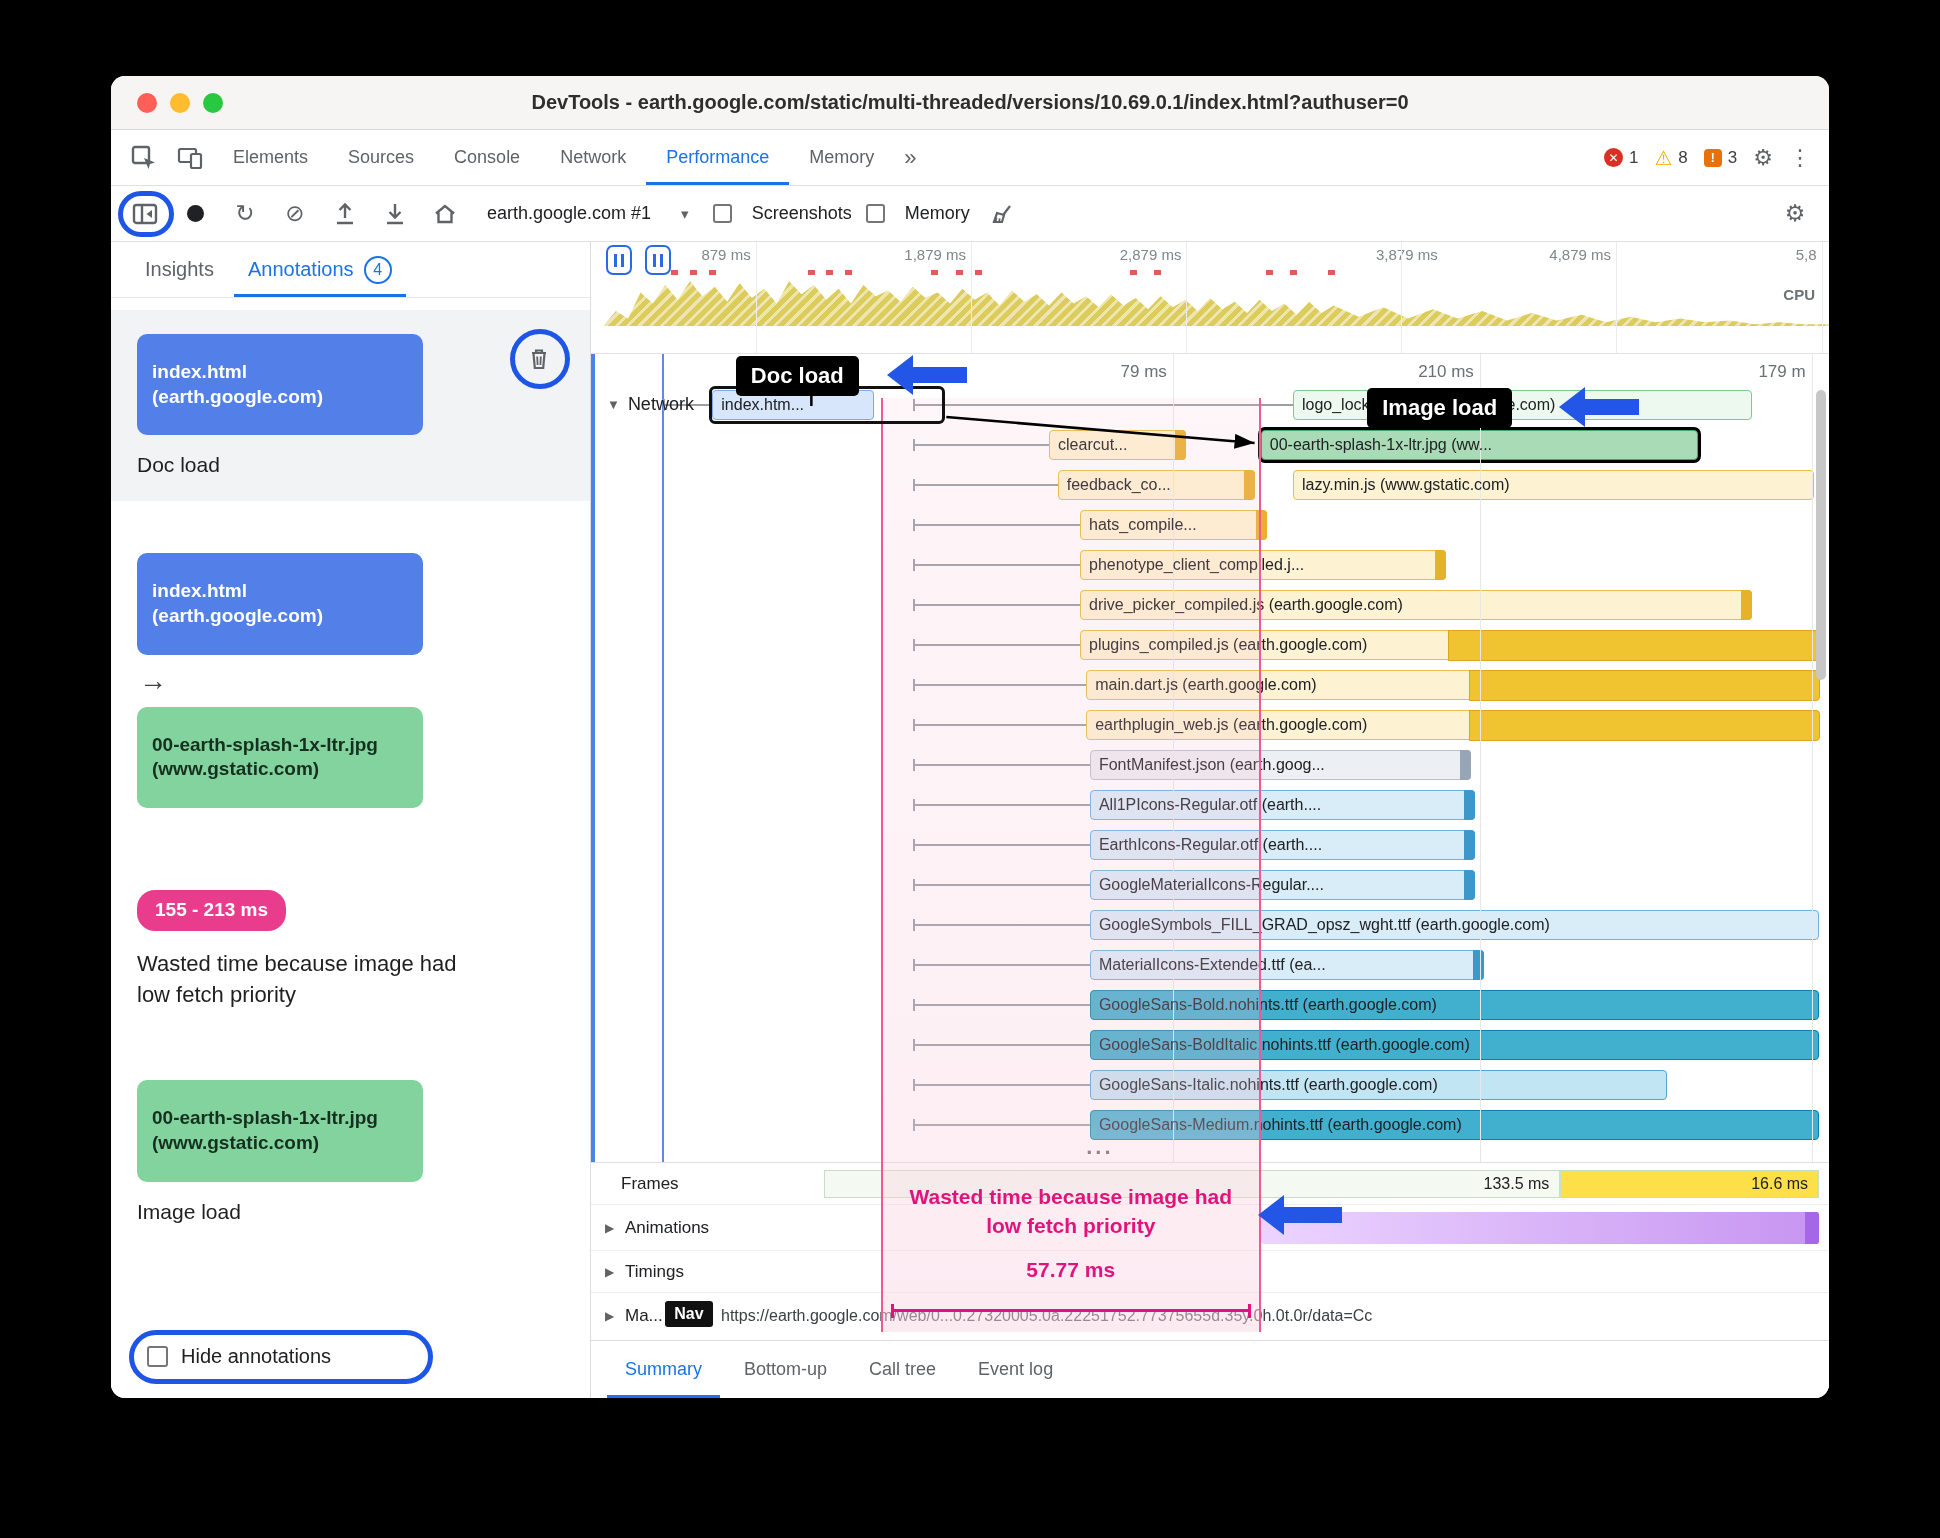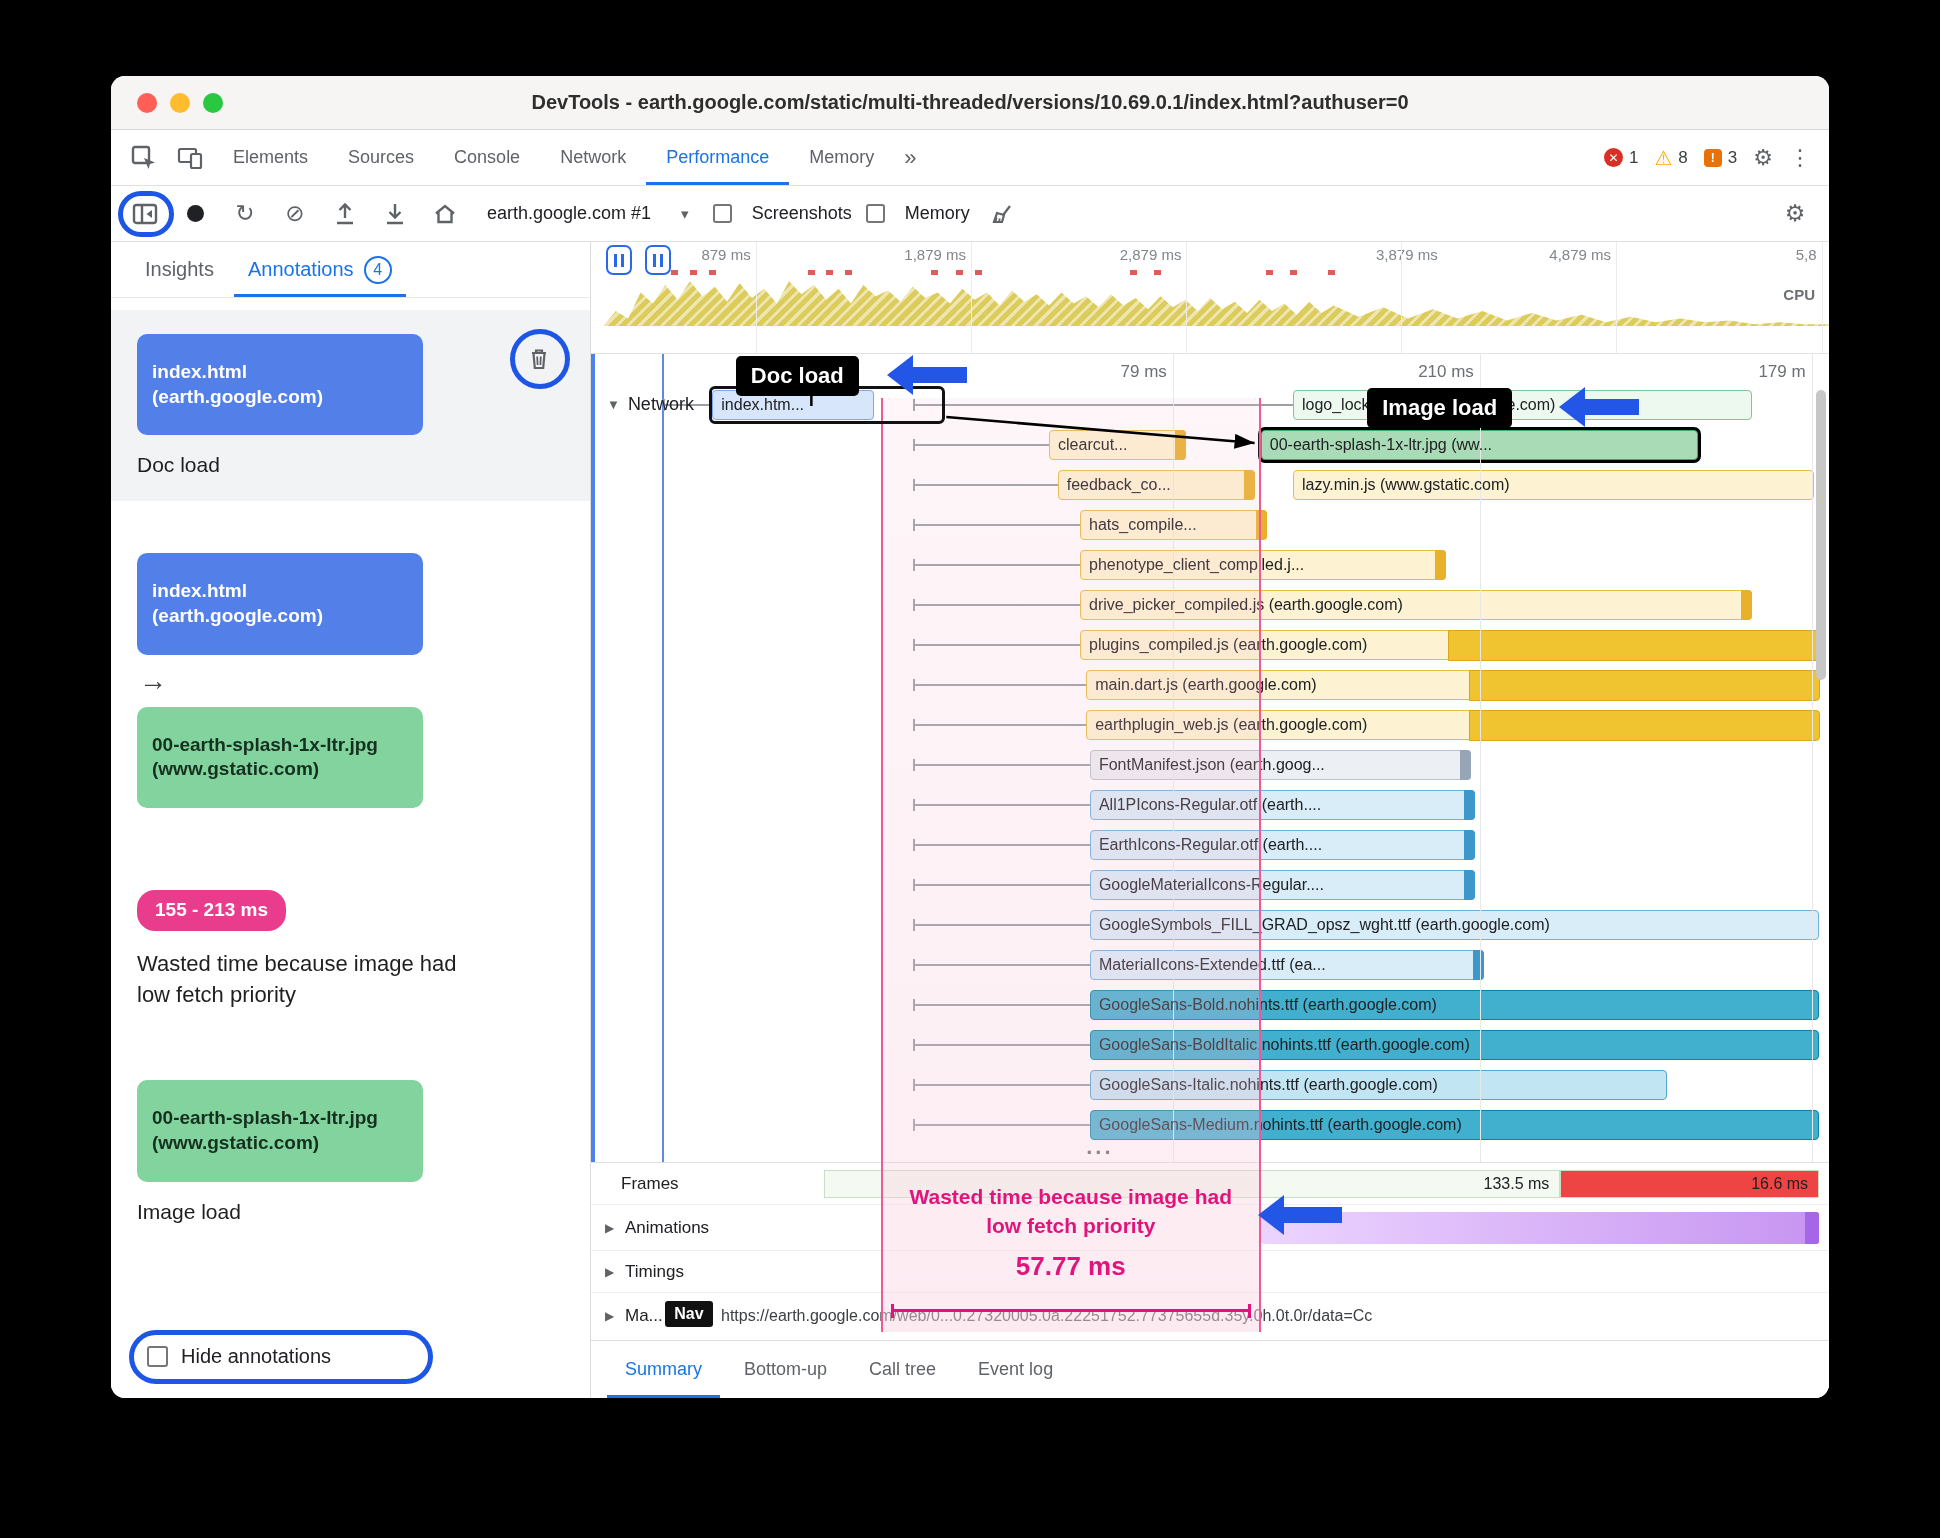--- a/index.html
+++ b/index.html
@@ -136,37 +136,37 @@
   .wf-scroll { position:absolute; right:3px; top:36px; width:10px; height:290px; background:#c7c7c7; border-radius:5px; z-index:10; }
 
   
   .tracks { height:178px; border-top:1px solid #e0e0e0; flex:none; position:relative; background:#fff; }
   .track-row { position:relative; border-bottom:1px solid #efefef; }
   .row-frames { height:42px; } .row-anim { height:46px; } .row-timings { height:42px; } .row-main { height:46px; border-bottom:none; }
   .track-label { position:absolute; left:34px; top:50%; transform:translateY(-50%); font-size:17px; color:#202124; white-space:nowrap; }
   .track-exp { position:absolute; left:14px; top:50%; transform:translateY(-50%); font-size:12px; color:#5f6368; }
   .frame-bar { position:absolute; top:7px; height:28px; border:1px solid #c9dfc5; display:flex; align-items:center;
                justify-content:flex-end; padding-right:10px; font-size:16px; color:#202124; }
-  .frame-bar.f0 { background:#f4f9f2; } .frame-bar.f1 { background:#ef4444; }
+  .frame-bar.f0 { background:#f4f9f2; } .frame-bar.f1 { background:#fde047; }
   .anim-bar { position:absolute; top:7px; height:32px; border-radius:3px;
               background:linear-gradient(90deg,#ecd4ff,#c795f1); }
   .anim-bar::after { content:""; position:absolute; right:0; top:0; bottom:0; width:14px; background:#a566e8; border-radius:0 3px 3px 0; }
   .nav-badge { position:absolute; left:6%; top:8px; background:#111; color:#fff; font-weight:bold; font-size:16px;
                padding:4px 9px; border-radius:3px; z-index:2; }
   .main-url { position:absolute; left:10.5%; right:8px; top:50%; transform:translateY(-50%); font-size:16px;
               color:#3c4043; white-space:nowrap; overflow:hidden; text-overflow:ellipsis; }
   .arrow-anim { left:56%; top:965px; width:58px; }
 
   
   .pink-overlay { position:absolute; top:156px; height:934px; z-index:6; pointer-events:none;
       border-left:2.5px solid #ef5a96; border-right:2.5px solid #ef5a96;
       background:linear-gradient(to bottom, rgba(248,188,208,.14), rgba(248,188,208,.22) 70%, rgba(250,214,228,.5)); }
   .wasted-text { position:absolute; bottom:92px; left:5%; right:5%; text-align:center; font-size:21px; font-weight:bold;
                  color:#e0147c; line-height:1.35; }
-  .wasted-ms { position:absolute; bottom:50px; left:0; right:0; text-align:center; font-size:26px; font-weight:bold; color:#e0147c; }
+  .wasted-ms { position:absolute; bottom:50px; left:0; right:0; text-align:center; font-size:21px; font-weight:bold; color:#e0147c; }
   .measure { position:absolute; left:8px; right:8px; bottom:20px; border-top:3px solid #e0147c; }
   .measure::before, .measure::after { content:""; position:absolute; top:-8px; width:3px; height:14px; background:#e0147c; }
   .measure::before { left:0; } .measure::after { right:0; }
 
   
   .bottom-tabs { height:58px; border-top:1px solid #ddd; display:flex; align-items:stretch; padding-left:16px; gap:6px; background:#fff; flex:none; }
   .btab { display:flex; align-items:center; padding:0 18px; font-size:18px; color:#5f6368; }
   .btab.active { color:#1a73e8; box-shadow:inset 0 -3px 0 #1a73e8; }
 
   svg.icon { display:block; }

